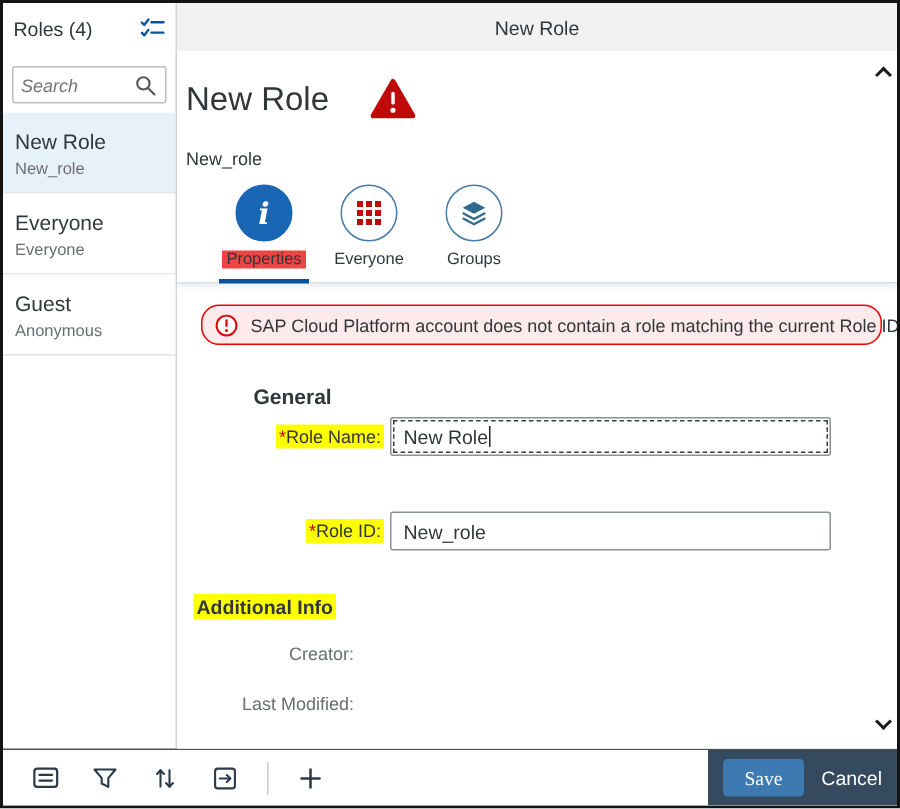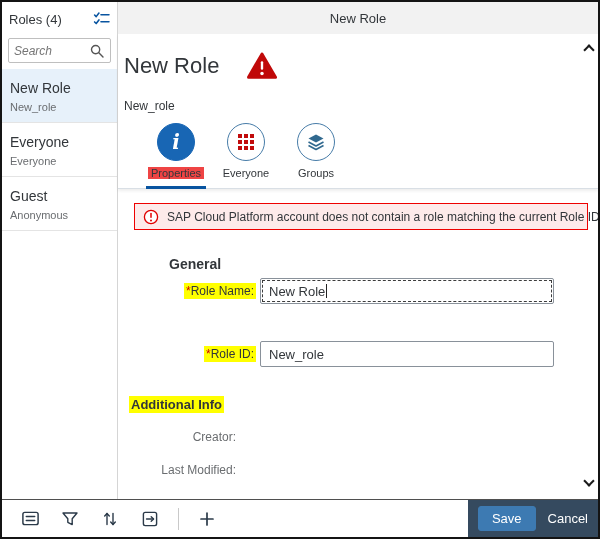--- a/index.html
+++ b/index.html
@@ -6,21 +6,21 @@
   html,body{background:#fff}
   body{font-family:"Liberation Sans",sans-serif;color:#32363a}
   .screen{width:600px;height:539px;border:2px solid #141414;display:flex;flex-direction:column;background:#fff;overflow:hidden}
   .body-row{flex:1;display:flex;min-height:0}
 
   
   .sidebar{width:116px;flex:none;border-right:1px solid #d5d5d5;display:flex;flex-direction:column;background:#fff}
   .sb-header{height:34px;flex:none;display:flex;align-items:center;justify-content:space-between;padding:0 7px}
   .sb-title{font-size:13px;color:#32363a}
   .sb-multi{width:18px;height:18px;display:flex;align-items:center;justify-content:center;cursor:pointer}
-  .search-row{margin:2px 6px 6px;border:1px solid #bfbfbf;border-radius:2px;height:25px;display:flex;align-items:center;padding:0 5px;background:#fff}
+  .search-row{margin:8px 6px 6px;border:1px solid #bfbfbf;border-radius:2px;height:25px;display:flex;align-items:center;padding:0 5px;background:#fff}
   .search-input{border:none;outline:none;width:100%;font-size:12px;font-style:italic;color:#74777a;font-family:inherit;background:transparent}
   .search-ic{width:16px;height:16px;flex:none;cursor:pointer}
   .role-list{flex:1;overflow:hidden}
   .role-item{padding:11px 8px 9px;border-bottom:1px solid #e4e4e4;cursor:pointer;background:#fff}
   .role-item.selected{background:#e7f1fa}
   .role-name{font-size:14px;color:#32363a;margin-bottom:5px}
   .role-sub{font-size:11px;color:#6a6d70}
 
   
   .main{flex:1;display:flex;flex-direction:column;min-width:0;position:relative;background:#fff}
@@ -32,21 +32,21 @@
   .obj-sub{margin-top:17px;font-size:12px;color:#32363a}
   .tabs{display:flex;gap:6px;margin-top:10px;padding-left:20px}
   .tab{width:64px;display:flex;flex-direction:column;align-items:center;padding-bottom:9px;position:relative;cursor:pointer}
   .tab-circle{width:38px;height:38px;border-radius:50%;border:1px solid #477ca8;background:#fff;display:flex;align-items:center;justify-content:center}
   .tab-circle.tc-info{background:#1866b4;border-color:#1866b4;color:#fff;font-family:"DejaVu Serif",serif;font-style:italic;font-weight:bold;font-size:20px;line-height:1}
   .tab-label{font-size:11px;margin-top:6px;color:#32363a}
   .tab.selected .tab-label{background:#ef4444;padding:0 3px}
   .tab.selected::after{content:"";position:absolute;bottom:-1px;left:2px;right:2px;height:3px;background:#0854a0}
 
   .content{flex:1;overflow:hidden;padding:14px 10px 0 6px;background:#fff}
-  .msg-strip{margin-left:10px;height:27px;border:1px solid #ee0000;border-radius:0;background:#fdeaea;display:flex;align-items:center;gap:8px;padding:0 8px}
+  .msg-strip{margin-left:10px;height:27px;border:1px solid #ee0000;border-radius:12px;background:#fdeaea;display:flex;align-items:center;gap:8px;padding:0 8px}
   .msg-icon{width:16px;height:16px;flex:none;display:flex}
   .msg-text{font-size:12px;color:#32363a;white-space:nowrap}
   .sec-general{margin:26px 0 0 45px;font-size:14px;font-weight:700;color:#32363a}
   .form-row{display:flex;align-items:center}
   .row-name{margin-top:6px}
   .row-id{margin-top:37px}
   .f-label{width:132px;flex:none;text-align:right;font-size:12px;color:#32363a}
   .hl{background:#ffff00;padding:1px 2px}
   .req{color:#cc0000}
   .textbox{margin-left:4px;width:294px;height:26px;border:1px solid #89919a;border-radius:2px;background:#fff;display:flex;align-items:center;padding:0 8px;font-size:13px;color:#32363a;cursor:text}
@@ -61,21 +61,21 @@
   .scroll-up{top:44px;transform:rotate(45deg)}
   .scroll-down{bottom:14px;transform:rotate(225deg)}
 
   
   .footer{height:38px;flex:none;border-top:1px solid #4f4f4f;display:flex;align-items:stretch;background:#fff}
   .footer-left{display:flex;align-items:center;gap:16px;padding-left:16px}
   .f-icon{width:24px;height:24px;display:flex;align-items:center;justify-content:center;cursor:pointer}
   .f-divider{width:1px;height:22px;background:#c9c9c9}
   .footer-spacer{flex:1}
   .footer-right{background:#354a5f;display:flex;align-items:center;gap:12px;padding:0 10px}
-  .save-btn{background:#3d7ab2;color:#fff;border:1px solid #3d7ab2;height:25px;padding:0 13px;border-radius:3px;font-size:13px;font-family:Liberation Sans, sans-serif;cursor:pointer}
+  .save-btn{background:#3d7ab2;color:#fff;border:1px solid #3d7ab2;height:25px;padding:0 13px;border-radius:3px;font-size:13px;font-family:Liberation Serif, serif;cursor:pointer}
   .cancel-btn{background:transparent;color:#fff;border:none;font-size:13px;font-family:inherit;cursor:pointer}
 </style>
 </head>
 <body>
 
 <div class="screen">
   <div class="body-row">
 
     <aside class="sidebar">
       <div class="sb-header">

